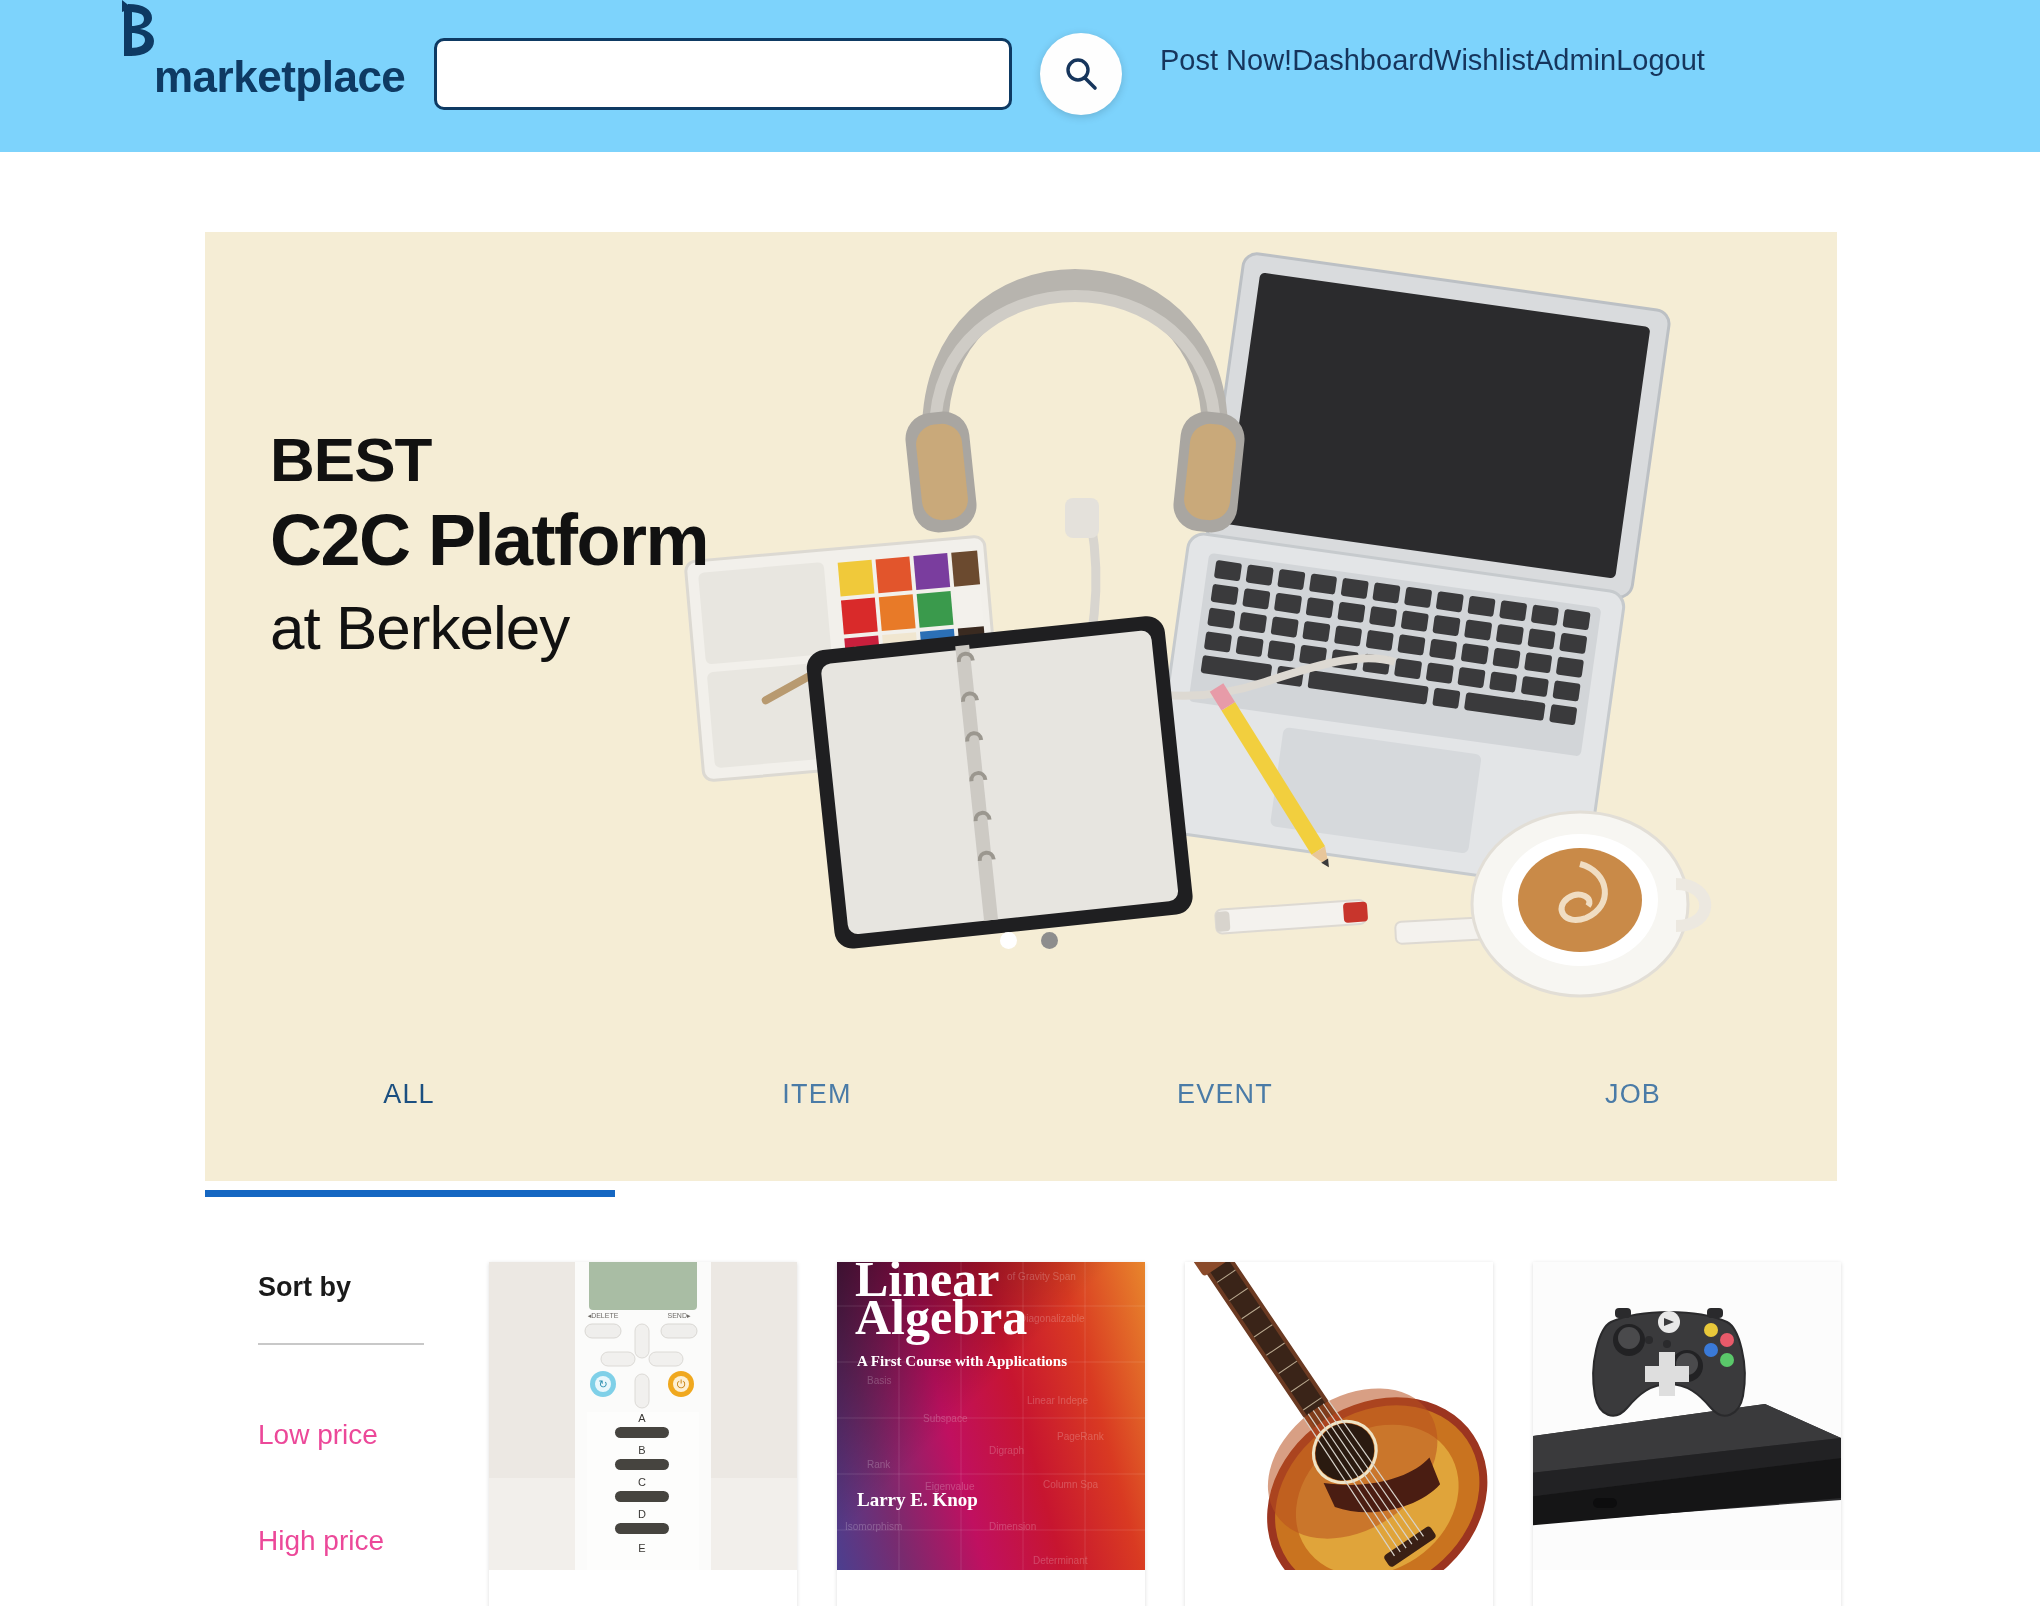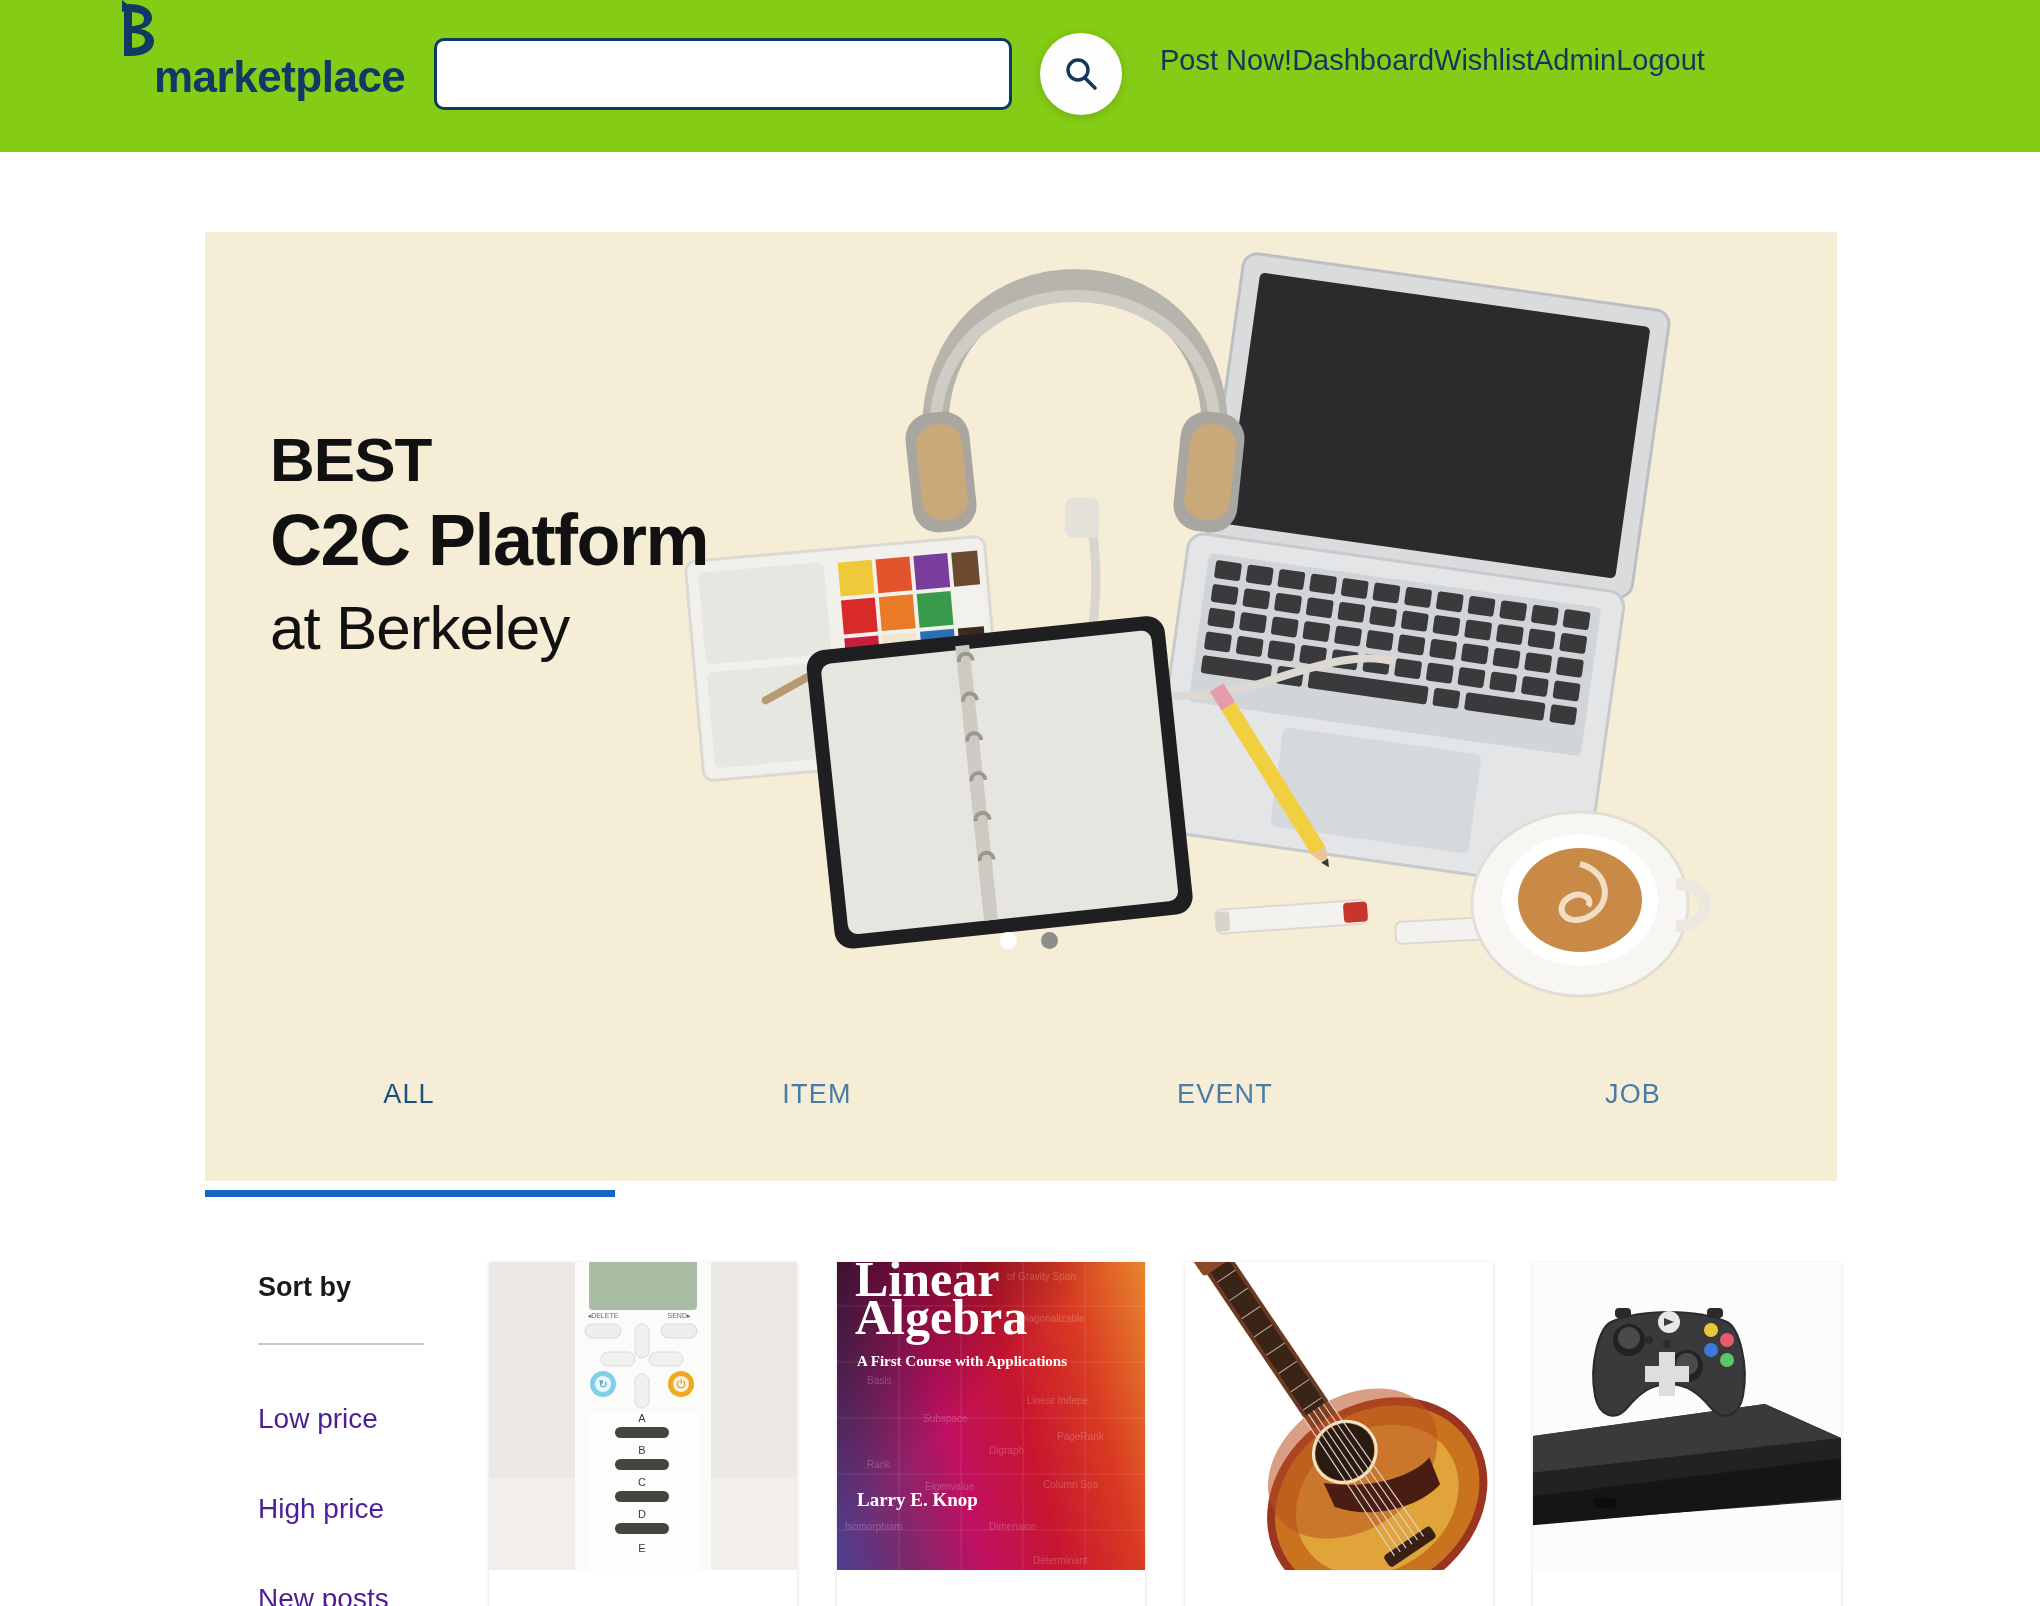--- a/index.html
+++ b/index.html
@@ -8,21 +8,21 @@
     background: #ffffff;
     font-family: "Liberation Sans", sans-serif;
     overflow: hidden;
   }
   .page { position: relative; width: 2040px; height: 1606px; background:#fff; }
 
   
   .header {
     position: absolute; top: 0; left: 0;
     width: 2040px; height: 152px;
-    background: #84cc16;
+    background: #7dd3fc;
     display: flex; align-items: center;
   }
   .logo {
     position: absolute; left: 118px; top: 38px;
     font-size: 44px; font-weight: 700; color: #0E3A63;
     letter-spacing: -0.5px; white-space: nowrap;
     display: flex; align-items: baseline;
   }
   .logo-b {
     display: inline-block; width: 34px; height: 54px;
@@ -93,22 +93,22 @@
   .tab-underline {
     position: absolute; left: 205px; top: 1190px;
     width: 410px; height: 7px; background: #1567c2;
   }
 
   
   .sort-panel { position: absolute; left: 258px; top: 1272px; width: 170px; }
   .sort-title { font-size: 27px; font-weight: 700; color: #1a1a1a; }
   .sort-rule { margin-top: 40px; width: 166px; height: 2px; background: #c8c8c8; }
   .sort-link {
-    display: block; margin-top: 58px; font-size: 28px;
-    color: #4c1d95; text-decoration: none; white-space: nowrap;
+    display: block; margin-top: 74px; font-size: 28px;
+    color: #ec4899; text-decoration: none; white-space: nowrap;
   }
 
   .cards { position: absolute; left: 489px; top: 1262px; display: flex; gap: 40px; }
   .card {
     width: 308px; height: 420px; background: #ffffff;
     box-shadow: 0 1px 4px rgba(0,0,0,0.14);
     overflow: hidden; cursor: pointer; position: relative;
   }
   .card-img { width: 308px; height: 308px; position: relative; overflow: hidden; }
   .card-body { height: 112px; background: #fff; }

